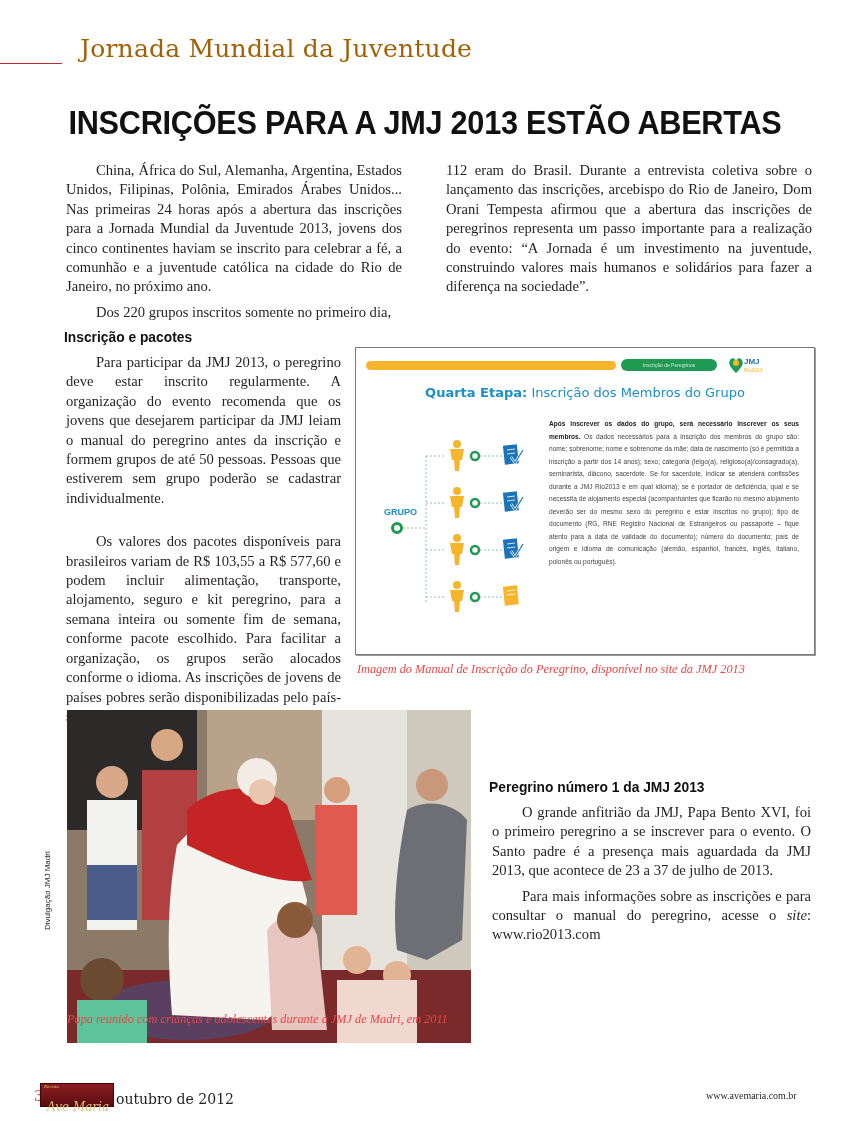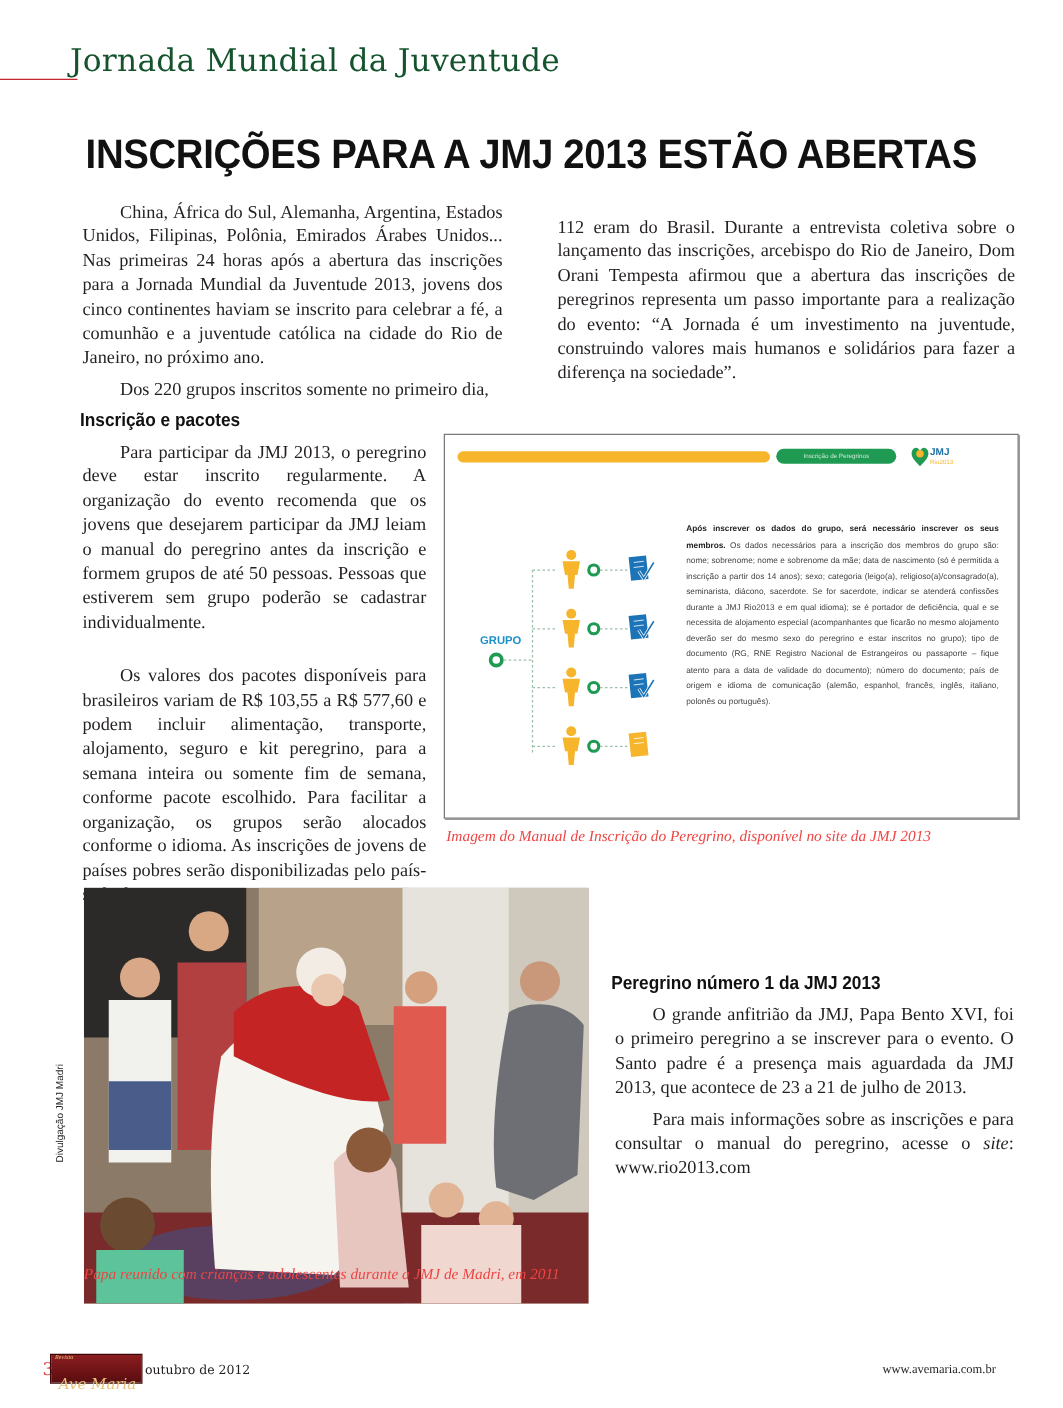--- a/index.html
+++ b/index.html
@@ -1,19 +1,19 @@
 <!DOCTYPE html>
 <html><head>
 <meta charset="utf-8">
 <style>
   html, body { margin:0; padding:0; background:#fff; }
   body { width:850px; height:1126px; position:relative; overflow:hidden; font-family:"Liberation Serif", serif; color:#231f20; }
   .abs { position:absolute; }
   .section-line { left:0; top:63px; width:62px; height:1px; background:#c4262e; }
-  .section-title { left:56px; top:34px; font-family:"DejaVu Serif", serif; font-size:25px; color:#14532d; letter-spacing:0.2px; font-weight:normal; }
+  .section-title { left:80px; top:34px; font-family:"DejaVu Serif", serif; font-size:25px; color:#a16207; letter-spacing:0.2px; font-weight:normal; }
   .headline { left:0; width:850px; top:104px; text-align:center; font-family:"Liberation Sans", sans-serif; font-weight:bold; font-size:33px; letter-spacing:-0.3px; transform:scaleX(0.93); transform-origin:center; color:#111; }
   .col { font-size:14.6px; line-height:19.4px; text-align:justify; }
   .col p { margin:4px; text-indent:30px; }
   .col p.noind { text-indent:0; }
   .col p + p { margin-top:6px; }
   .subhead { font-family:"Liberation Sans", sans-serif; font-weight:bold; font-size:15px; color:#111; transform:scaleX(0.92); transform-origin:left; white-space:nowrap; }
   .caption { font-style:italic; font-size:12.3px; color:#ef4444; white-space:nowrap; }
   .manual { left:355px; top:347px; width:458px; height:306px; border:1px solid #7a7a7a; background:#fff; overflow:hidden; box-shadow:1px 1px 0 #999; }
   .bar-yellow { left:10px; top:13px; width:250px; height:9px; border-radius:5px; background:#f7b52c; }
   .pill-green { left:265px; top:11px; width:96px; height:12px; border-radius:6px; background:#1e9a53; color:#cfe9d6; font-family:"Liberation Sans", sans-serif; font-size:5px; line-height:12px; text-align:center; }
@@ -23,55 +23,58 @@
   .manual-title { left:0; width:458px; top:37px; text-align:center; font-family:"DejaVu Sans", sans-serif; font-weight:bold; font-size:13px; color:#1b8fc7; }
   .manual-title .rest { font-weight:normal; }
   .manual-text { left:193px; top:70px; width:250px; font-family:"Liberation Sans", sans-serif; font-size:6.6px; line-height:12.5px; color:#444; text-align:justify; }
   .manual-text b { color:#222; }
   .photo { left:67px; top:710px; width:404px; height:333px; overflow:hidden; }
   .credit { left:43px; top:930px; transform:rotate(-90deg); transform-origin:left top; font-family:"Liberation Sans", sans-serif; font-size:8px; color:#222; white-space:nowrap; }
   .folio { left:34px; top:1088px; font-family:"DejaVu Serif", serif; font-size:14px; color:#ef4444; }
   .logo-box { left:40px; top:1083px; width:72px; height:22px; background:linear-gradient(#8b1d20,#5a0d10); border:1px solid #3a0608; }
   .logo-small { left:3px; top:0px; font-size:5px; color:#e7c27a; font-style:italic; }
   .logo-big { left:6px; top:16px; font-size:12px; font-style:italic; color:#e7c27a; font-family:"DejaVu Serif", serif; white-space:nowrap; }
-  .issue { left:116px; top:1091px; font-family:"DejaVu Serif", serif; font-size:10px; color:#231f20; }
+  .issue { left:116px; top:1091px; font-family:"DejaVu Serif", serif; font-size:14px; color:#231f20; }
   .site { left:706px; top:1090px; font-family:"Liberation Serif", serif; font-size:10px; color:#231f20; }
 </style>
 </head>
 <body>
 
 <div class="abs section-line"></div>
 <div class="abs section-title">Jornada Mundial da Juventude</div>
 
 <h1 class="abs headline" style="margin:0;">INSCRIÇÕES PARA A JMJ 2013 ESTÃO ABERTAS</h1>
 
 <div class="abs col" style="left:62px; top:157px; width:344px;">
   <p>China, África do Sul, Alemanha, Argentina, Estados Unidos, Filipinas, Polônia, Emirados Árabes Unidos... Nas primeiras 24 horas após a abertura das inscrições para a Jornada Mundial da Juventude 2013, jovens dos cinco continentes haviam se inscrito para celebrar a fé, a comunhão e a juventude católica na cidade do Rio de Janeiro, no próximo ano.</p>
   <p>Dos 220 grupos inscritos somente no primeiro dia,</p>
 </div>
-<div class="abs col" style="left:442px; top:169px; width:374px;">
+<div class="abs col" style="left:442px; top:157px; width:374px;">
   <p class="noind">112 eram do Brasil. Durante a entrevista coletiva sobre o lançamento das inscrições,  arcebispo do Rio de Janeiro, Dom Orani Tempesta afirmou que a  abertura das inscrições de peregrinos representa um passo importante para a realização do evento: “A Jornada é um investimento na juventude, construindo valores mais humanos e solidários para fazer a diferença na sociedade”.</p>
 </div>
 
 <div class="abs subhead" style="left:64px; top:328px;">Inscrição e pacotes</div>
 <div class="abs col" style="left:62px; top:349px; width:283px;">
   <p>Para participar da JMJ 2013, o peregrino deve estar inscrito regularmente. A organização do evento recomenda que os jovens que desejarem participar da JMJ  leiam o manual do peregrino antes da inscrição e formem grupos de até 50 pessoas. Pessoas que estiverem sem grupo poderão se cadastrar individualmente.</p>
   <p style="margin-top:24px;">Os valores dos pacotes disponíveis para brasileiros  variam de R$ 103,55 a R$ 577,60 e podem incluir alimentação, transporte, alojamento, seguro e kit peregrino, para a semana inteira ou somente fim de semana, conforme pacote escolhido. Para facilitar a organização, os grupos serão alocados conforme o idioma. As inscrições de jovens de países pobres serão disponibilizadas pelo país-sede do evento.</p>
 </div>
 
 <div class="abs manual">
   <div class="abs bar-yellow"></div>
   <div class="abs pill-green">Inscrição de Peregrinos</div>
   <div class="abs jmj-logo">
     <svg width="16" height="20" viewBox="0 0 16 20" style="position:absolute;left:0;top:2px;">
       <path d="M8 18 C2 12 0 9 2 5 C4 2 7 3 8 6 C9 3 12 2 14 5 C16 9 14 12 8 18Z" fill="#1e9a53"></path>
       <circle cx="8" cy="8" r="3" fill="#f7b52c"></circle>
     </svg>
     <span class="t">JMJ</span>
     <span class="y">Rio2013</span>
+  </div>
+  <div class="abs manual-title">
+    <span>Quarta Etapa:</span><span class="rest"> Inscrição dos Membros do Grupo</span>
   </div>
 
   <svg class="abs" style="left:0; top:85px;" width="190" height="190">
     <text x="28" y="82" font-family="Liberation Sans, sans-serif" font-size="9" font-weight="bold" fill="#1b8fc7">GRUPO</text>
     <circle cx="41" cy="95" r="4.5" fill="none" stroke="#1e9a53" stroke-width="3"></circle>
     <line x1="47" y1="95" x2="70" y2="95" stroke="#9bbfa6" stroke-width="1" stroke-dasharray="2,2"></line>
     <line x1="70" y1="23" x2="70" y2="170" stroke="#9bbfa6" stroke-width="1" stroke-dasharray="2,2"></line>
     <g id="members">
         <g>
           <line x1="70" y1="23" x2="90" y2="23" stroke="#9bbfa6" stroke-width="1" stroke-dasharray="2,2"></line>
@@ -155,21 +158,21 @@
     <rect x="270" y="270" width="80" height="63" fill="#f0d8d0"></rect>
     <circle cx="35" cy="270" r="22" fill="#6a4a30"></circle>
     <rect x="10" y="290" width="70" height="43" fill="#5cc39a"></rect>
   </svg>
 </div>
 <div class="abs credit">Divulgação JMJ Madri</div>
 <div class="abs caption" style="left:67px; top:1012px;">Papa reunido com crianças e adolescentes durante a JMJ de Madri, em 2011</div>
 
 <div class="abs subhead" style="left:489px; top:778px;">Peregrino número 1 da JMJ 2013</div>
 <div class="abs col" style="left:488px; top:799px; width:327px;">
-  <p>O grande anfitrião da JMJ, Papa Bento XVI, foi o primeiro peregrino a se inscrever para o evento. O Santo padre é a presença mais aguardada da JMJ 2013, que acontece de 23 a 21 de julho de 2013.</p>
+  <p>O grande anfitrião da JMJ, Papa Bento XVI, foi o primeiro peregrino a se inscrever para o evento. O Santo padre é a presença mais aguardada da JMJ 2013, que acontece de 23 a 37 de julho de 2013.</p>
   <p id="sec2p2">Para mais informações sobre as inscrições e para consultar o manual do peregrino, acesse o <i>site</i>: www.rio2013.com</p>
 </div>
 
 <div class="abs folio">32</div>
 <div class="abs logo-box">
   <div class="abs logo-small">Revista</div>
   <div class="abs logo-big">Ave Maria</div>
 </div>
 <div class="abs issue">outubro de 2012</div>
 <div class="abs site">www.avemaria.com.br</div>

